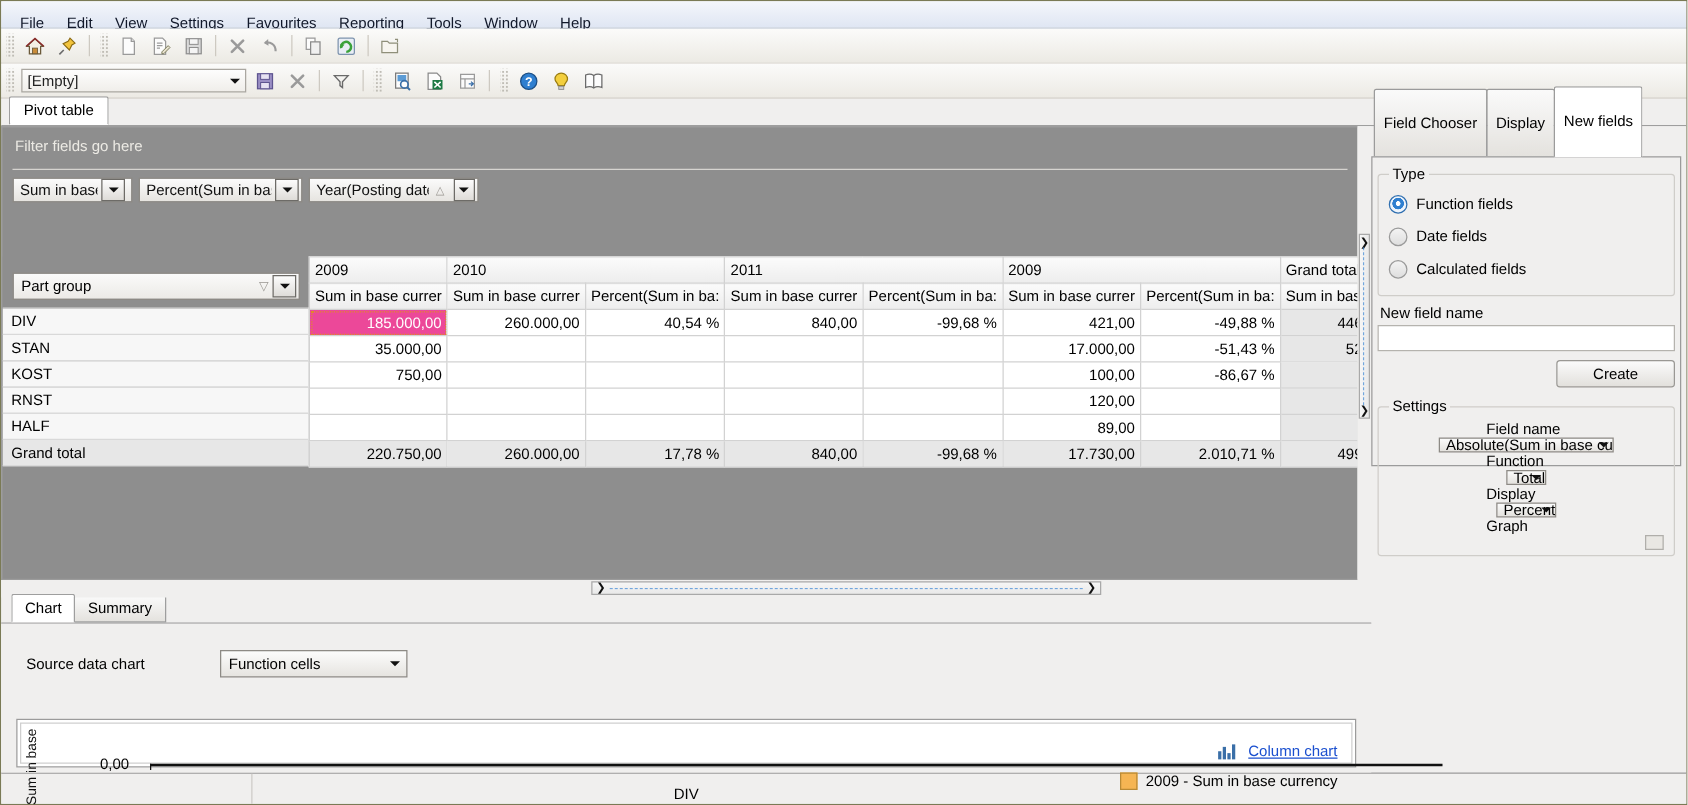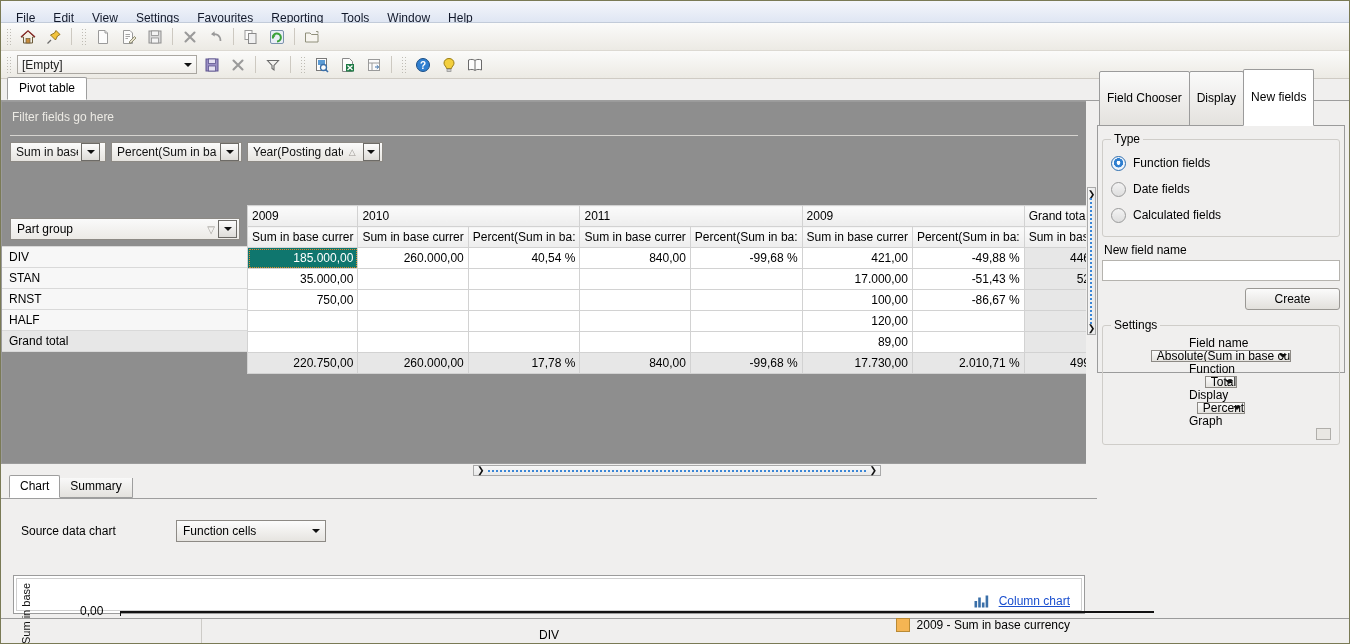--- a/index.html
+++ b/index.html
@@ -71,21 +71,21 @@
   .partbtn .flt{margin-left:auto;font-size:10px;color:#9a9792;}
 
   table.pv{position:absolute;left:245px;top:0;border-collapse:collapse;table-layout:fixed;
            font-size:12px;background:#fff;padding-left:36px;}
   table.pv th,table.pv td{border:1px solid #d2d2d2;padding:0 4px;height:21px;box-sizing:border-box;
            overflow:hidden;white-space:nowrap;font-weight:normal;}
   th.yr{background:linear-gradient(#fbfbfb,#ededed);text-align:left;border-top:1px solid #c9c9c9;}
   th.meas{background:linear-gradient(#fbfbfb,#ededed);text-align:left;}
   td.num{text-align:right;background:#fff;}
   td.tot{text-align:right;background:#e7e7e7;}
-  td.sel{background:#0f766e;color:#fff;outline:1px dotted #e08a28;outline-offset:-2px;}
+  td.sel{background:#ec4899;color:#fff;outline:1px dotted #e08a28;outline-offset:-2px;}
 
   table.rl{position:absolute;left:0;top:41px;border-collapse:collapse;table-layout:fixed;font-size:12px;}
   table.rl td{width:245px;height:21px;box-sizing:border-box;border:1px solid #d9d9d9;
               border-left:none;padding-left:7px;background:#f7f7f7;white-space:nowrap;}
   table.rl td.gt{background:#e7e7e7;}
 
   
   .vsplit{flex:0 0 11px;width:11px;background:#f0efee;position:relative;}
   .vsplit .bar{position:absolute;left:1px;top:86px;width:9px;height:148px;
        border:1px solid #a9a9a9;background:linear-gradient(90deg,#f6f6f6,#e9e9e9);
@@ -405,20 +405,23 @@
 
             <table class="rl">
               <tbody>
                 <tr>
                     <td>DIV</td>
                   </tr>
                 <tr>
                     <td>STAN</td>
                   </tr>
                 <tr>
+                    <td>KOST</td>
+                  </tr>
+                <tr>
                     <td>RNST</td>
                   </tr>
                 <tr>
                     <td>HALF</td>
                   </tr>
                 <tr>
                     <td class="gt">Grand total</td>
                   </tr>
               </tbody>
             </table>

